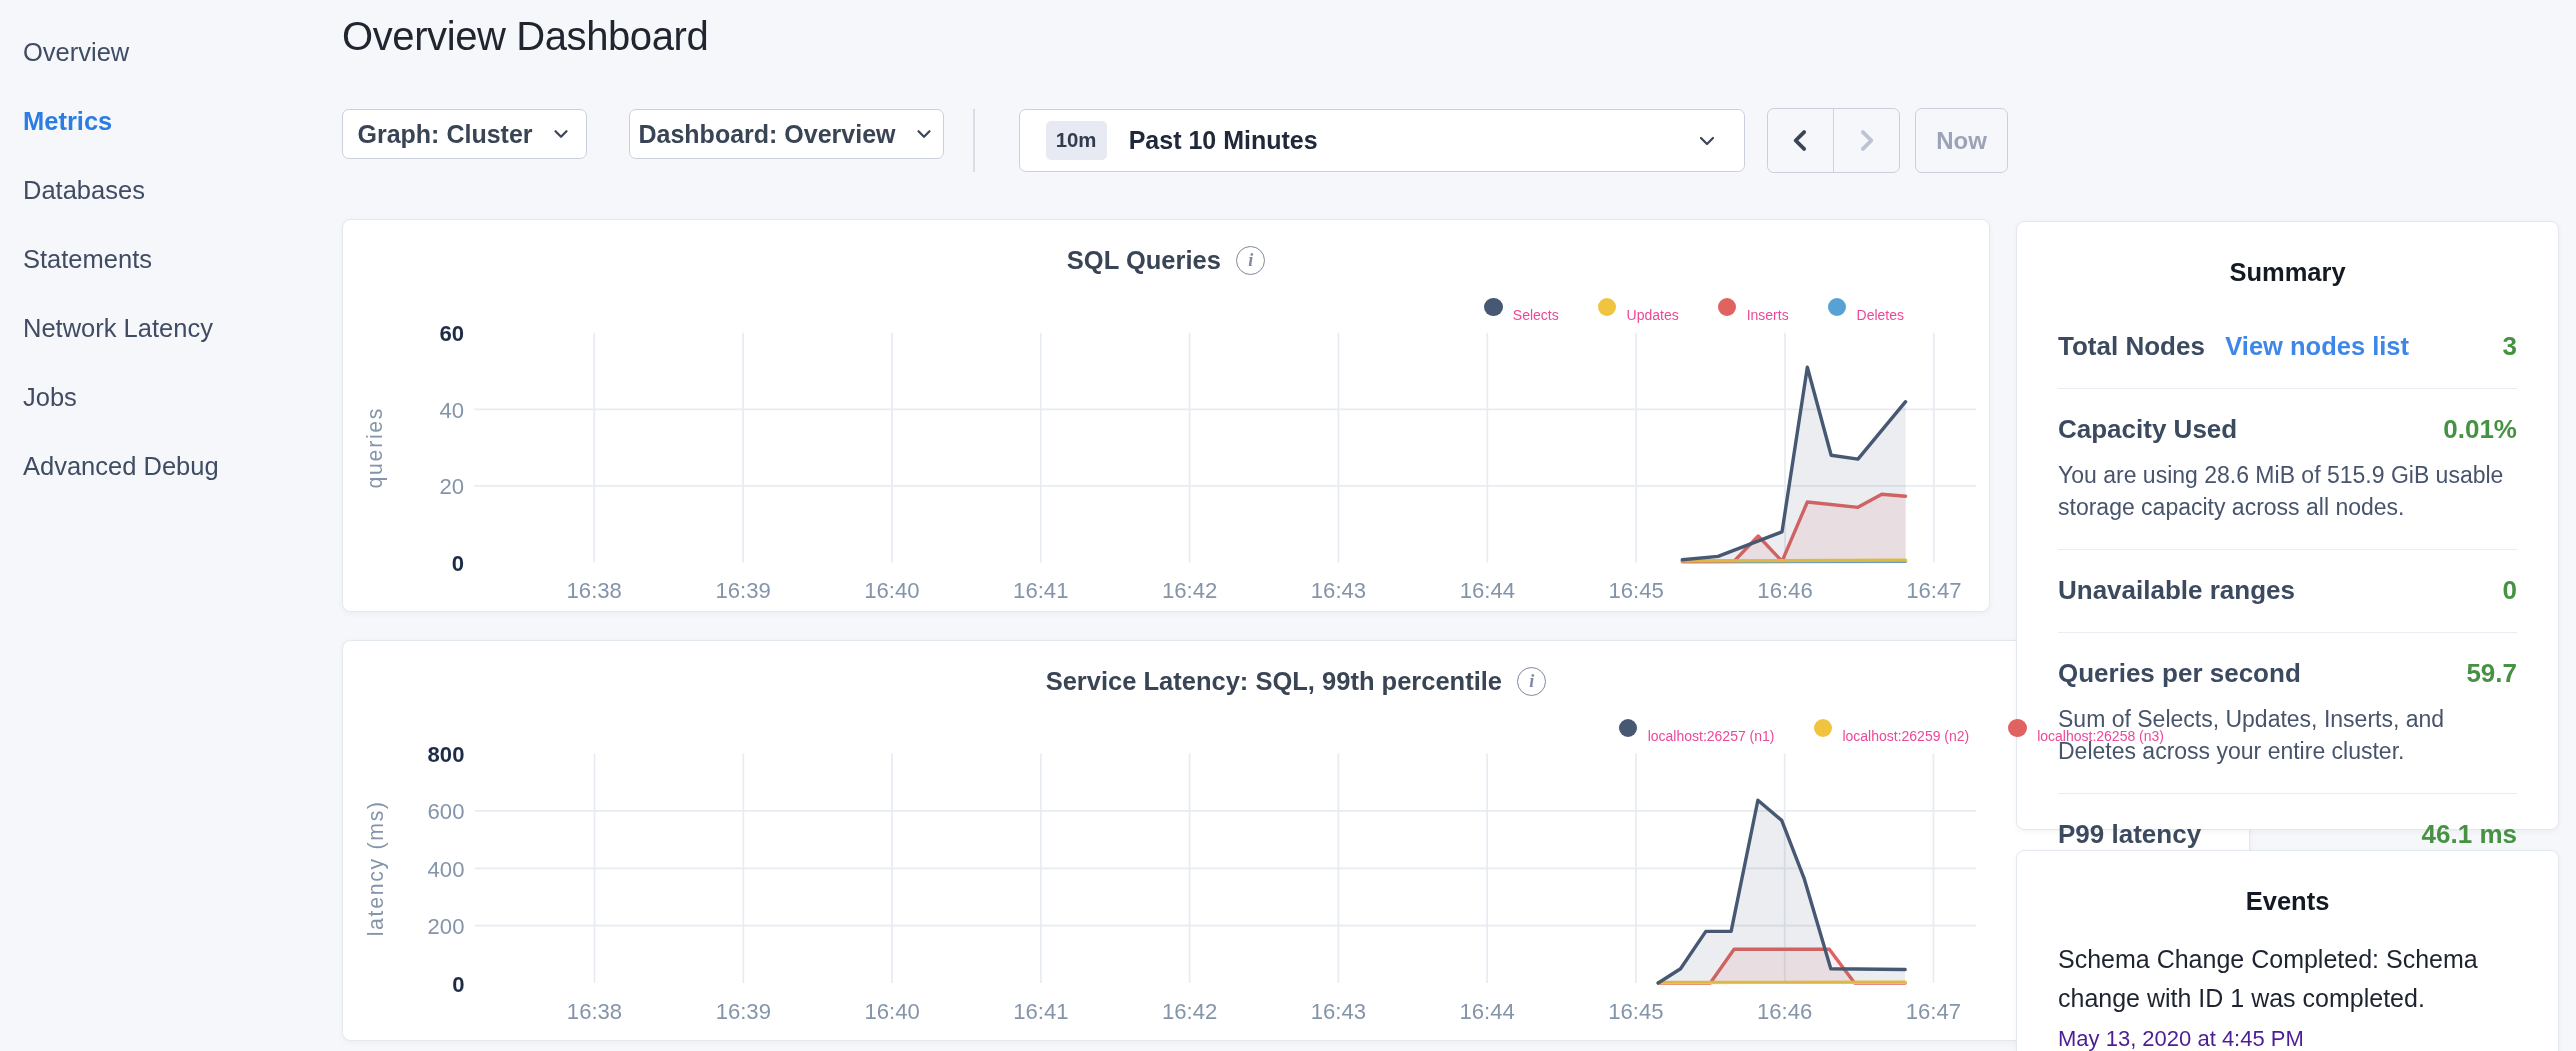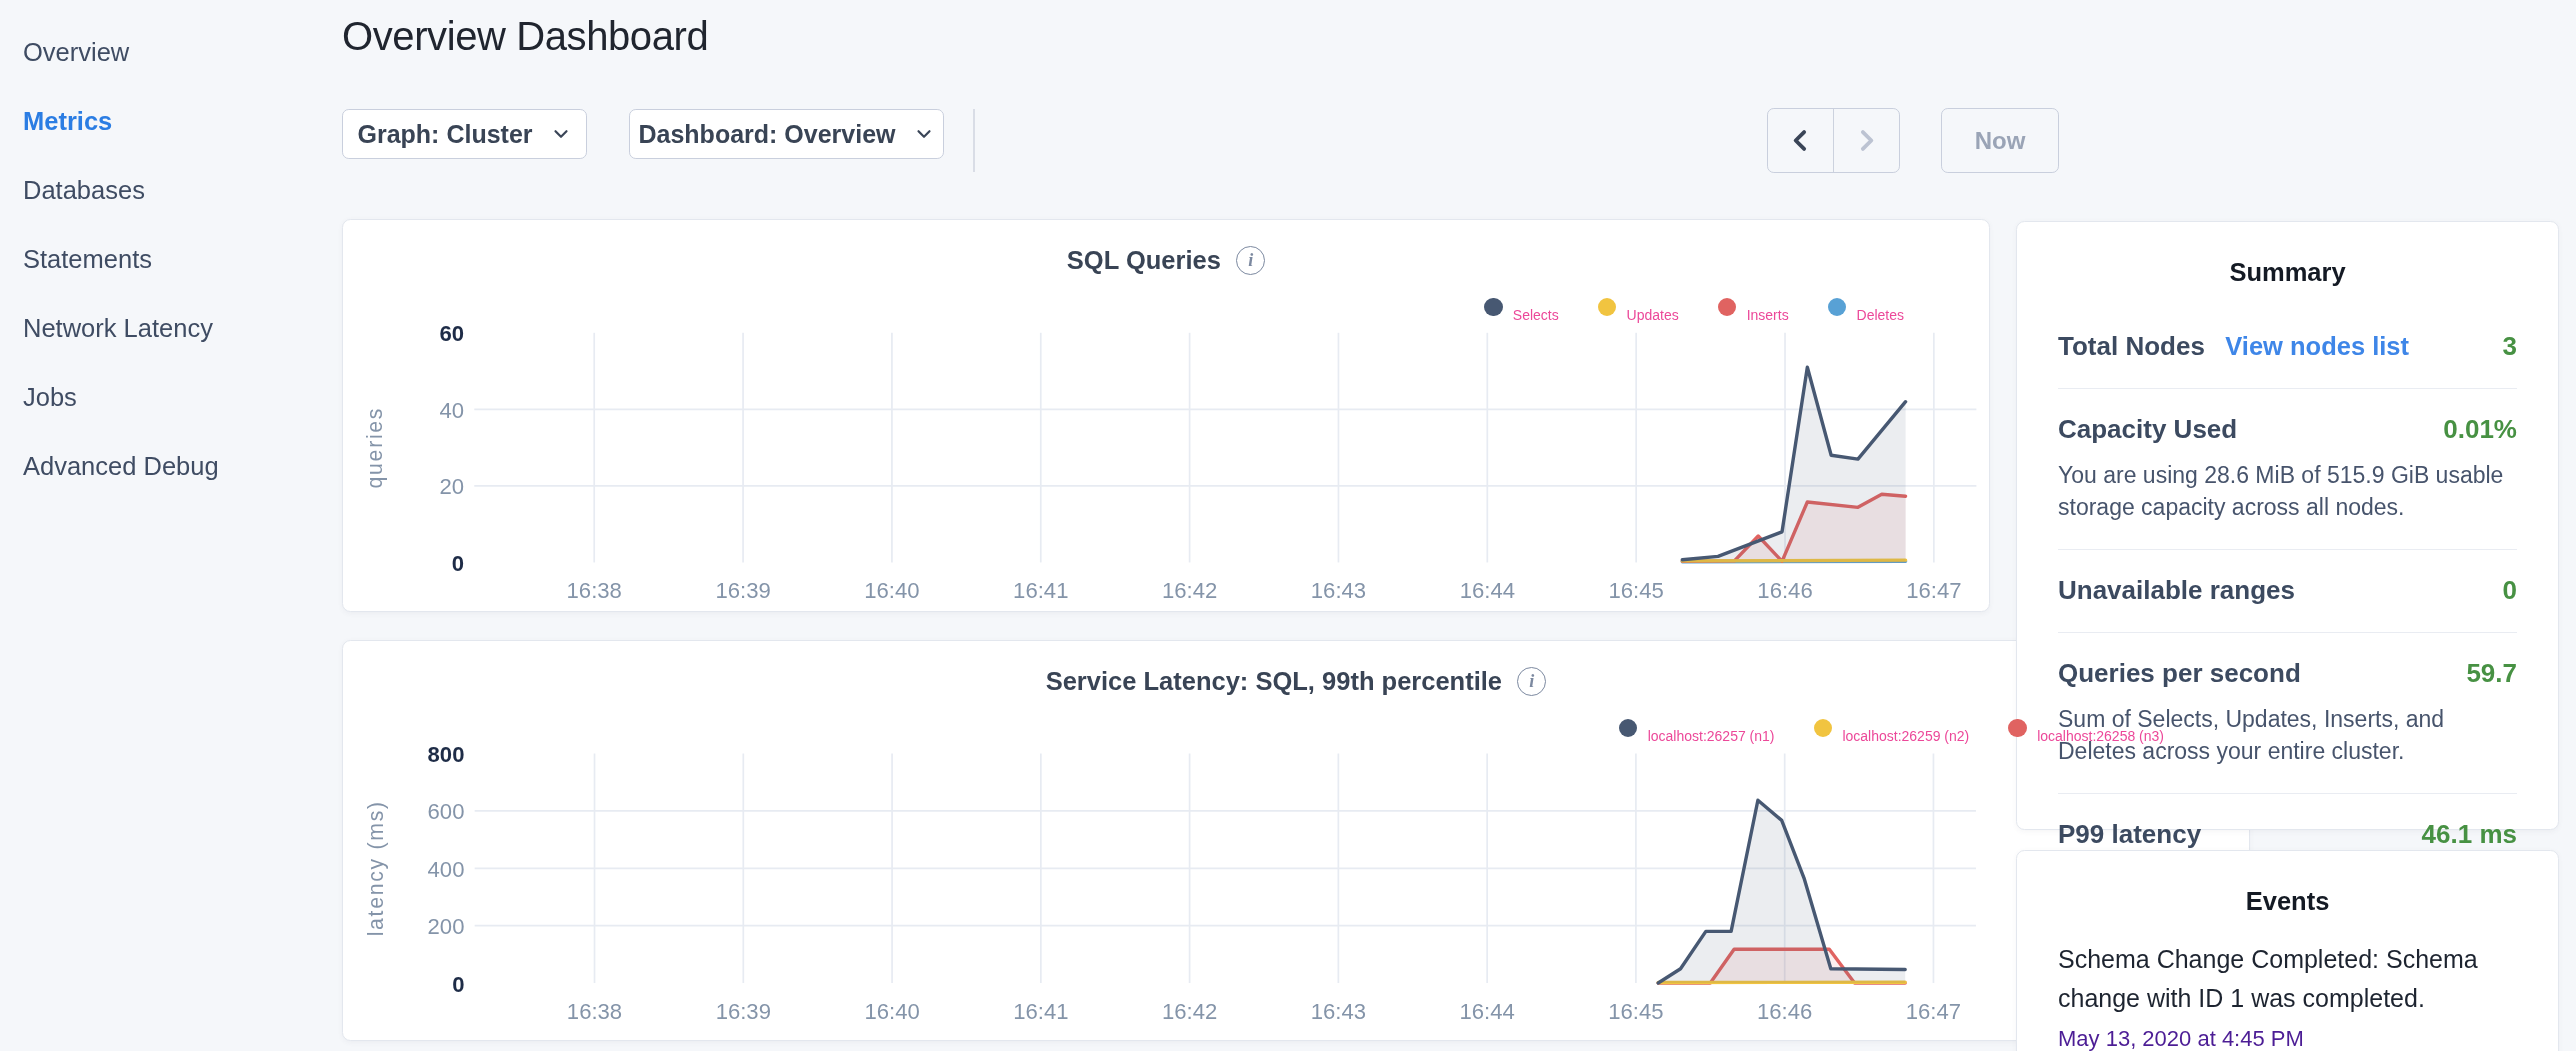--- a/index.html
+++ b/index.html
@@ -29,23 +29,23 @@
   .range-label { margin-left:22px; font-size:25px; font-weight:700; color:#20293a; }
   .timebox .chev-right-slot { margin-left:auto; color:#3a4557; display:flex; }
   .chev { display:flex; align-items:center; color:#3a4557; }
   .pager { position:absolute; left:1767px; top:108px; width:133px; height:65px; border:1.7px solid #c9cfdd;
            border-radius:6.8px; display:flex; background:transparent; }
   .pager button { flex:1; display:flex; align-items:center; justify-content:center;
                   background:none; border:none; cursor:pointer; }
   .pager button + button { border-left:1.7px solid #ccd2de; }
   .arrow-dark { color:#3a4557; }
   .arrow-dim  { color:#bcc3d2; }
-  .now { position:absolute; left:1915px; top:108px; width:118px; height:65px; border:1.7px solid #c9cfdd;
+  .now { position:absolute; left:1915px; top:108px; width:93px; height:65px; border:1.7px solid #c9cfdd;
          border-radius:6.8px; background:transparent; font-family:inherit; font-size:24px; font-weight:700;
-         color:#9aa4b6; cursor:pointer;margin-left:26px; }
+         color:#9aa4b6; cursor:pointer; }
 
   
   .card { position:absolute; background:#fff; border:1.7px solid #e3e7ee; border-radius:8.5px;
           box-shadow:0 1.7px 5.1px rgba(70,80,100,0.05); }
   #card-0 { left:342px; top:219px;  width:1648px; height:393px; }
   #card-1 { left:342px; top:640px;  width:1908px; height:401px; }
 
   .chart-title-row { position:absolute; left:0; top:25.5px; width:100%; display:flex;
                      justify-content:center; align-items:center; gap:15.3px; z-index:2; }
   .chart-title { font-size:25.5px; font-weight:700; color:#394455; }
@@ -104,20 +104,29 @@
   <button class="dd" id="dd-dashboard">
     <span>Dashboard: Overview</span>
     <span class="chev">
       <svg width="22" height="22" viewBox="0 0 24 24">
           <polyline points="6 9 12 15 18 9" fill="none" stroke="currentColor" stroke-width="2.4" stroke-linecap="round" stroke-linejoin="round"></polyline>
         </svg>
     </span>
   </button>
   <span class="vdiv"></span>
 
+  <div class="timebox">
+    <span class="badge">10m</span>
+    <span class="range-label">Past 10 Minutes</span>
+    <span class="chev-right-slot">
+      <svg width="24" height="24" viewBox="0 0 24 24">
+          <polyline points="6 9 12 15 18 9" fill="none" stroke="currentColor" stroke-width="2.2" stroke-linecap="round" stroke-linejoin="round"></polyline>
+        </svg>
+    </span>
+  </div>
 
   <div class="pager">
     <button>
       <span class="chev arrow-dark">
         <svg width="29" height="29" viewBox="0 0 24 24">
             <polyline points="15 5 8 12 15 19" fill="none" stroke="currentColor" stroke-width="3.2" stroke-linecap="round" stroke-linejoin="round"></polyline>
           </svg>
       </span>
     </button>
     <button>

